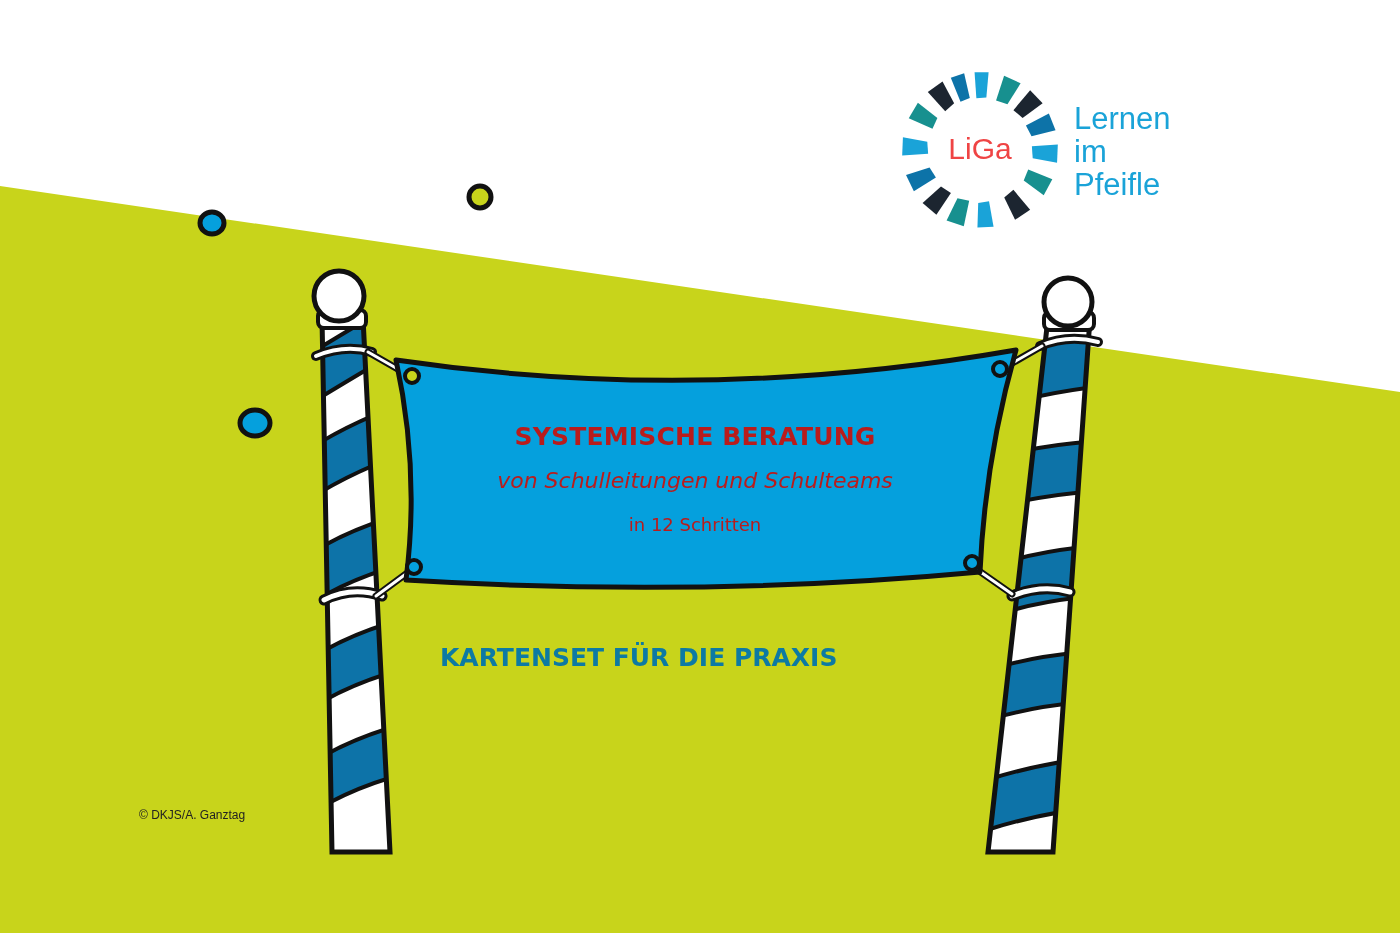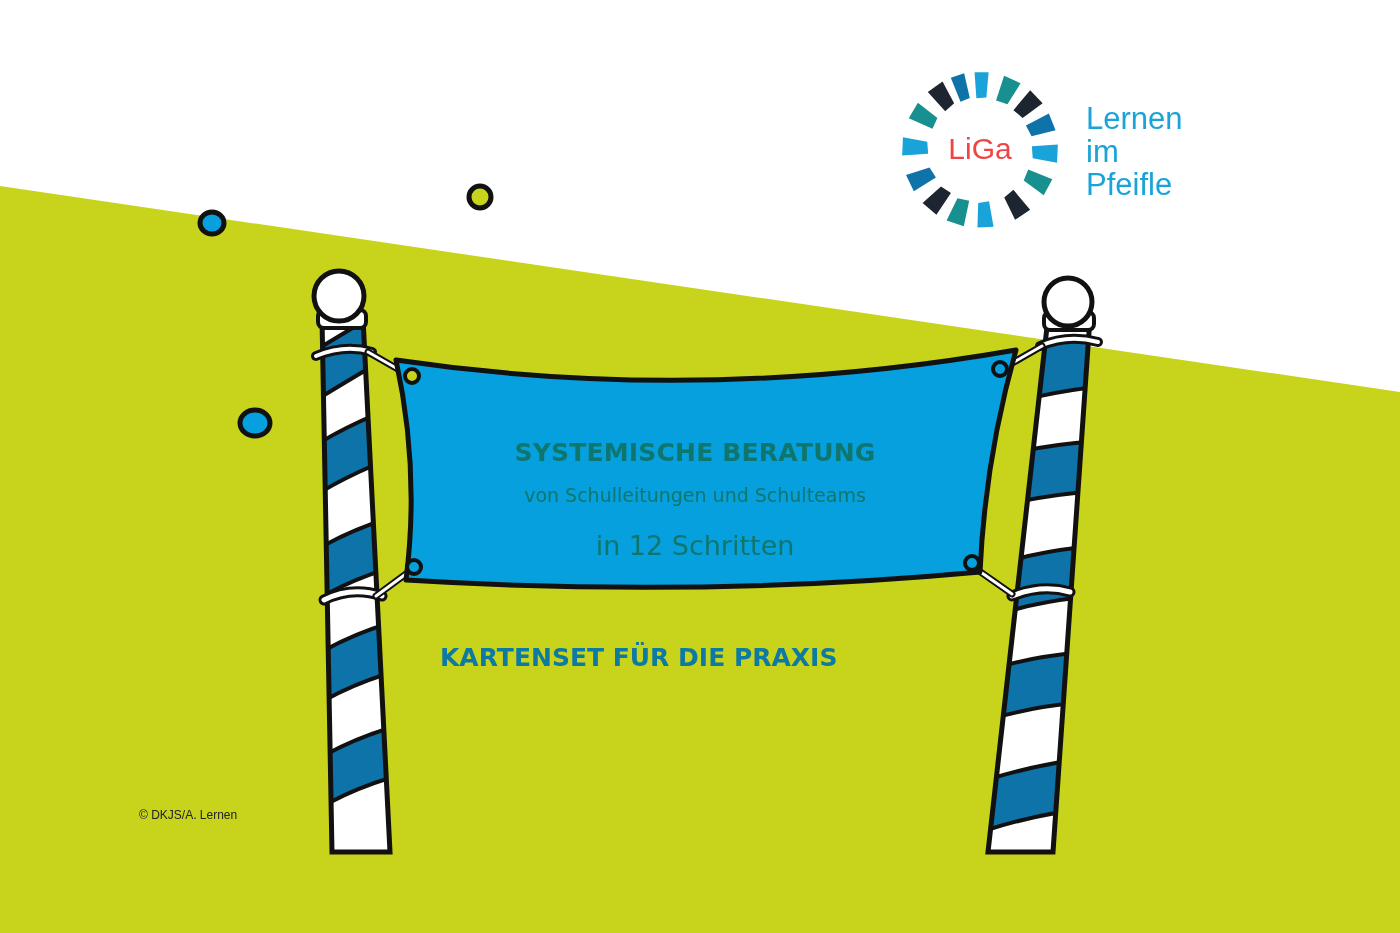--- a/index.html
+++ b/index.html
@@ -1,26 +1,26 @@
 <!DOCTYPE html>
 <html><head>
 <meta charset="utf-8">
 <style>
   html, body { margin: 0; padding: 0; }
   body { width: 1400px; height: 933px; overflow: hidden; background: #ffffff; position: relative; font-family: "DejaVu Sans", "Liberation Sans", sans-serif; }
   #stage { position: absolute; left: 0; top: 0; width: 1400px; height: 933px; }
   svg.art { position: absolute; left: 0; top: 0; }
-  .banner-text { position: absolute; left: 400px; width: 590px; text-align: center; color: #0f766e; margin-top: 16px; }
+  .banner-text { position: absolute; left: 400px; width: 590px; text-align: center; color: #b91c1c; }
   .t1 { top: 422px; font-size: 25px; font-weight: bold; letter-spacing: 0.2px; }
-  .t2 { top: 468px; font-size: 19px; }
-  .t3 { top: 514px; font-size: 27px; }
+  .t2 { top: 468px; font-size: 22px; font-style: italic; }
+  .t3 { top: 514px; font-size: 18px; }
   .subtitle { position: absolute; top: 643px; left: 440px; width: 520px; text-align: left; color: #0d7aa3; font-size: 25px; font-weight: bold; }
   .copyright { position: absolute; left: 139px; top: 808px; font-size: 12px; color: #222; font-family: "Liberation Sans", sans-serif; }
   .logo-text { position: absolute; left: 1074px; top: 102px; color: #1aa3d8; font-size: 31px; line-height: 33px; font-family: "Liberation Sans", sans-serif; }
-  .logo-text div { display: block; margin-left: 12px; }
+  .logo-text div { display: block; }
   .liga-word { position: absolute; left: 930px; top: 132px; width: 100px; text-align: center; color: #ef4444; font-size: 30px; font-family: "Liberation Sans", sans-serif; }
 </style>
 </head>
 <body>
 
 <div id="stage">
   <svg class="art" width="1400" height="933" viewBox="0 0 1400 933">
 
     <polygon points="0,186 1400,392 1400,933 0,933" fill="#c8d41b"></polygon>
 
@@ -127,14 +127,14 @@
     <div>Lernen</div>
     <div>im</div>
     <div>Pfeifle</div>
   </div>
 
   <div class="banner-text t1">SYSTEMISCHE BERATUNG</div>
   <div class="banner-text t2">von Schulleitungen und Schulteams</div>
   <div class="banner-text t3">in 12 Schritten</div>
 
   <div class="subtitle">KARTENSET FÜR DIE PRAXIS</div>
-  <div class="copyright">© DKJS/A. Lernen</div>
+  <div class="copyright">© DKJS/A. Ganztag</div>
 </div>
 
 </body></html>

